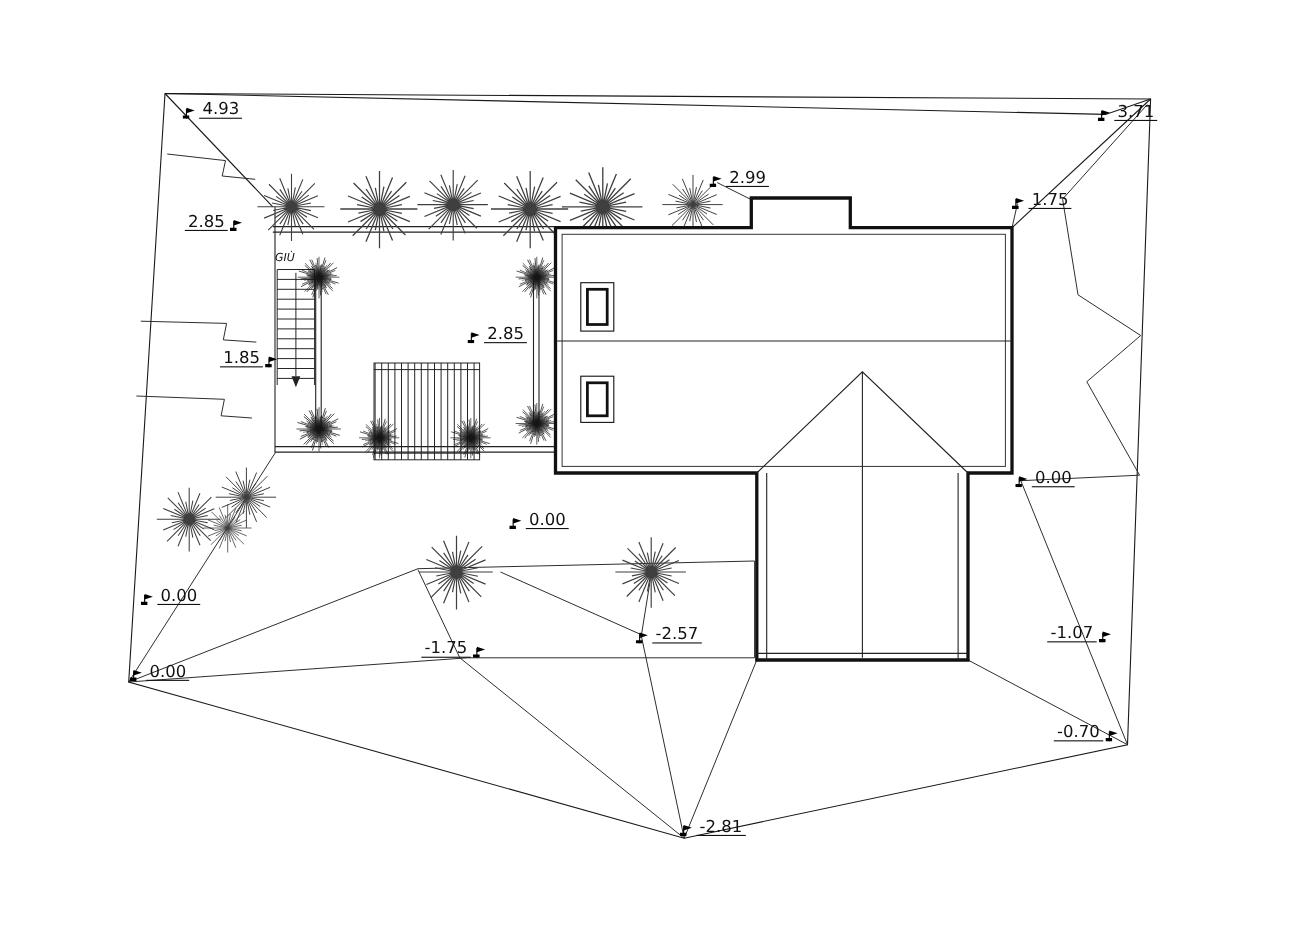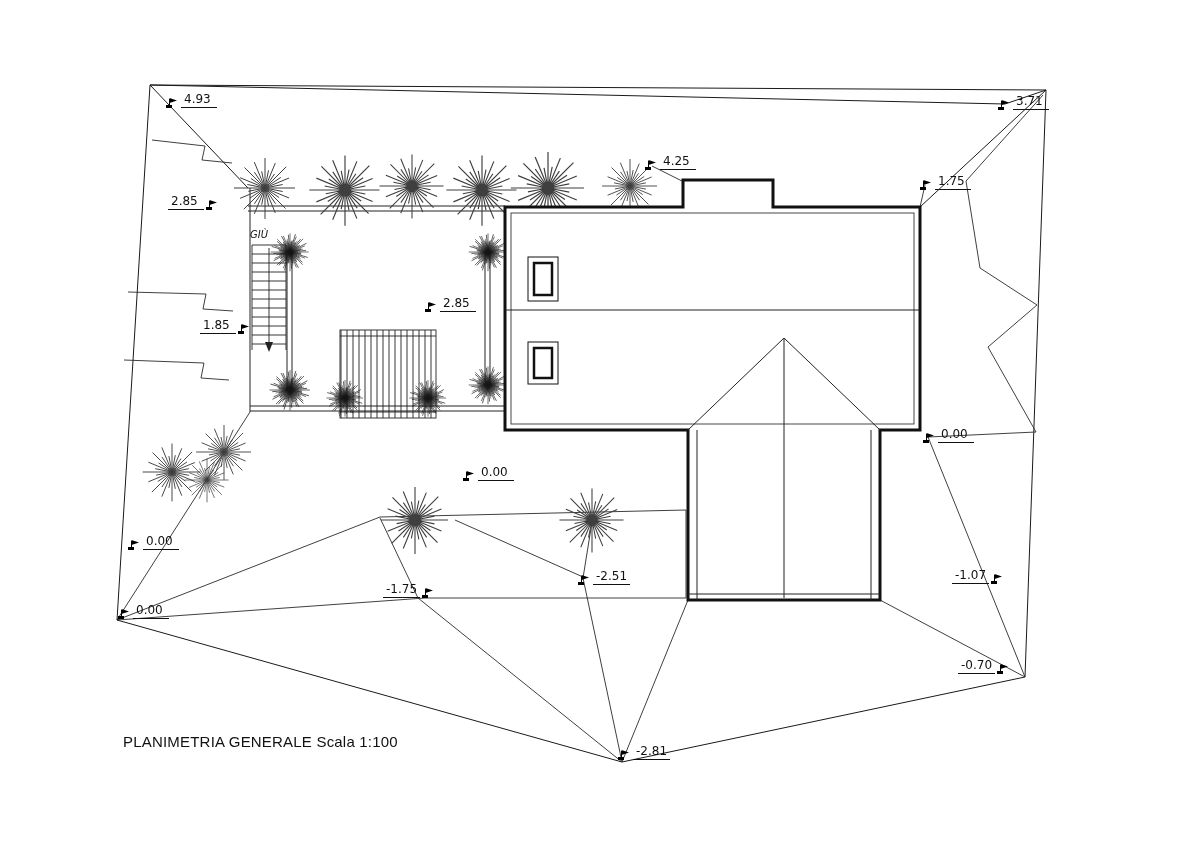--- a/index.html
+++ b/index.html
@@ -2,21 +2,21 @@
 <html><head>
 <meta charset="utf-8">
 <style>
   html,body{margin:0;padding:0;background:#fff;}
   .page{position:relative;width:1191px;height:842px;background:#fff;overflow:hidden;
         font-family:"DejaVu Sans",sans-serif;}
   .plan-svg{position:absolute;left:0;top:0;}
   .marker{position:absolute;display:flex;align-items:flex-end;gap:2px;height:24px;}
   .marker.flip{flex-direction:row-reverse;}
   .marker .flag{width:13px;height:12px;flex:none;display:block;}
-  .marker .val{font-size:12px;line-height:13px;color:#111;border-bottom:1px solid #111;
+  .marker .val{font-size:15px;line-height:13px;color:#111;border-bottom:1px solid #111;
                min-width:30px;padding:0 3px 1px 3px;white-space:nowrap;}
   .giu-label{position:absolute;left:250px;top:229px;font-size:10px;color:#111;font-style:italic;}
   .drawing-title{position:absolute;left:123px;top:733px;font-family:"Liberation Sans",sans-serif;
                  font-size:15px;color:#111;letter-spacing:.2px;}
 </style>
 </head>
 <body>
 
 <div class="page">
 
@@ -153,21 +153,21 @@
         <path d="M0 9h6v3H0Z" fill="#000"></path>
       </svg>
     <span class="val">2.85</span>
   </div>
   <div class="marker" style="left:645px;top:146px">
     <svg class="flag" viewBox="0 0 13 12">
         <path d="M3.5 12V3" stroke="#000"></path>
         <path d="M3.5 2L11 4.5L3.5 7Z" fill="#000"></path>
         <path d="M0 9h6v3H0Z" fill="#000"></path>
       </svg>
-    <span class="val">4.25</span>
+    <span class="val">2.99</span>
   </div>
   <div class="marker" style="left:920px;top:166px">
     <svg class="flag" viewBox="0 0 13 12">
         <path d="M3.5 12V3" stroke="#000"></path>
         <path d="M3.5 2L11 4.5L3.5 7Z" fill="#000"></path>
         <path d="M0 9h6v3H0Z" fill="#000"></path>
       </svg>
     <span class="val">1.75</span>
   </div>
   <div class="marker" style="left:425px;top:288px">
@@ -225,21 +225,21 @@
         <path d="M0 9h6v3H0Z" fill="#000"></path>
       </svg>
     <span class="val">-1.75</span>
   </div>
   <div class="marker" style="left:578px;top:561px">
     <svg class="flag" viewBox="0 0 13 12">
         <path d="M3.5 12V3" stroke="#000"></path>
         <path d="M3.5 2L11 4.5L3.5 7Z" fill="#000"></path>
         <path d="M0 9h6v3H0Z" fill="#000"></path>
       </svg>
-    <span class="val">-2.51</span>
+    <span class="val">-2.57</span>
   </div>
   <div class="marker flip" style="left:952px;top:560px">
     <svg class="flag" viewBox="0 0 13 12">
         <path d="M3.5 12V3" stroke="#000"></path>
         <path d="M3.5 2L11 4.5L3.5 7Z" fill="#000"></path>
         <path d="M0 9h6v3H0Z" fill="#000"></path>
       </svg>
     <span class="val">-1.07</span>
   </div>
   <div class="marker flip" style="left:958px;top:650px">
@@ -254,15 +254,14 @@
     <svg class="flag" viewBox="0 0 13 12">
         <path d="M3.5 12V3" stroke="#000"></path>
         <path d="M3.5 2L11 4.5L3.5 7Z" fill="#000"></path>
         <path d="M0 9h6v3H0Z" fill="#000"></path>
       </svg>
     <span class="val">-2.81</span>
   </div>
 
   <div class="giu-label">GIÙ</div>
 
-  <div class="drawing-title">PLANIMETRIA GENERALE Scala 1:100</div>
 
 </div>
 
 </body></html>

